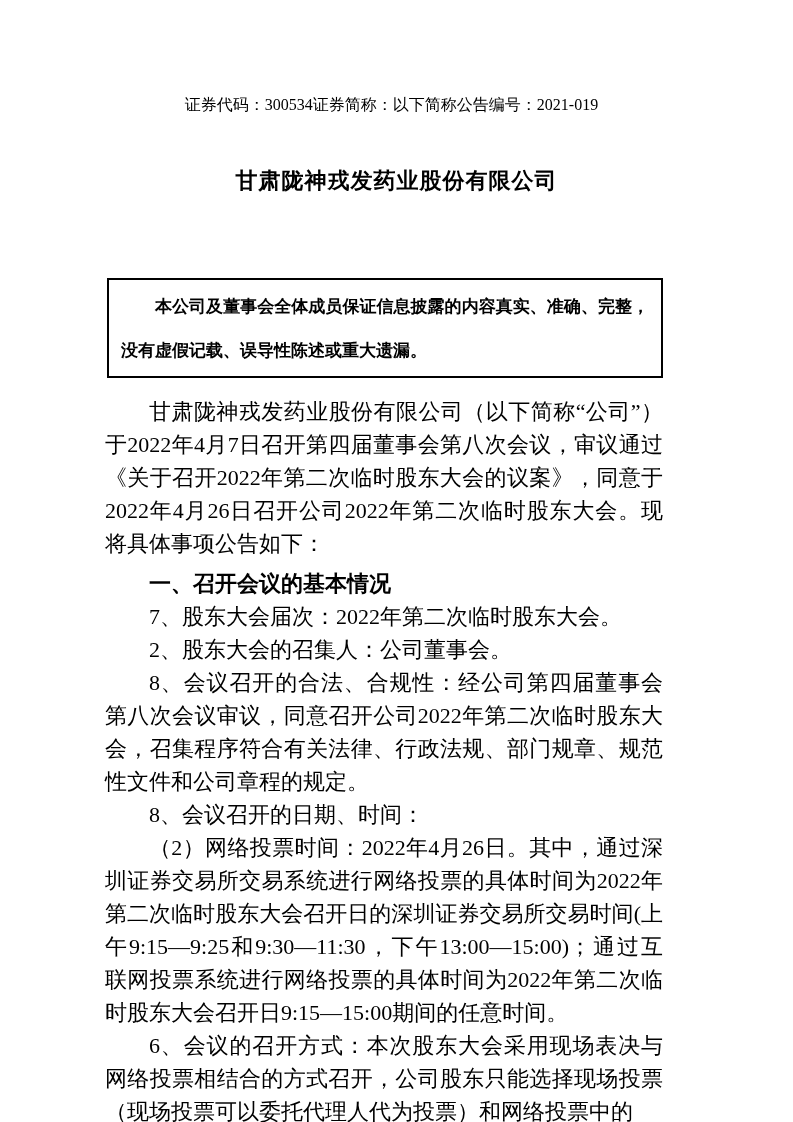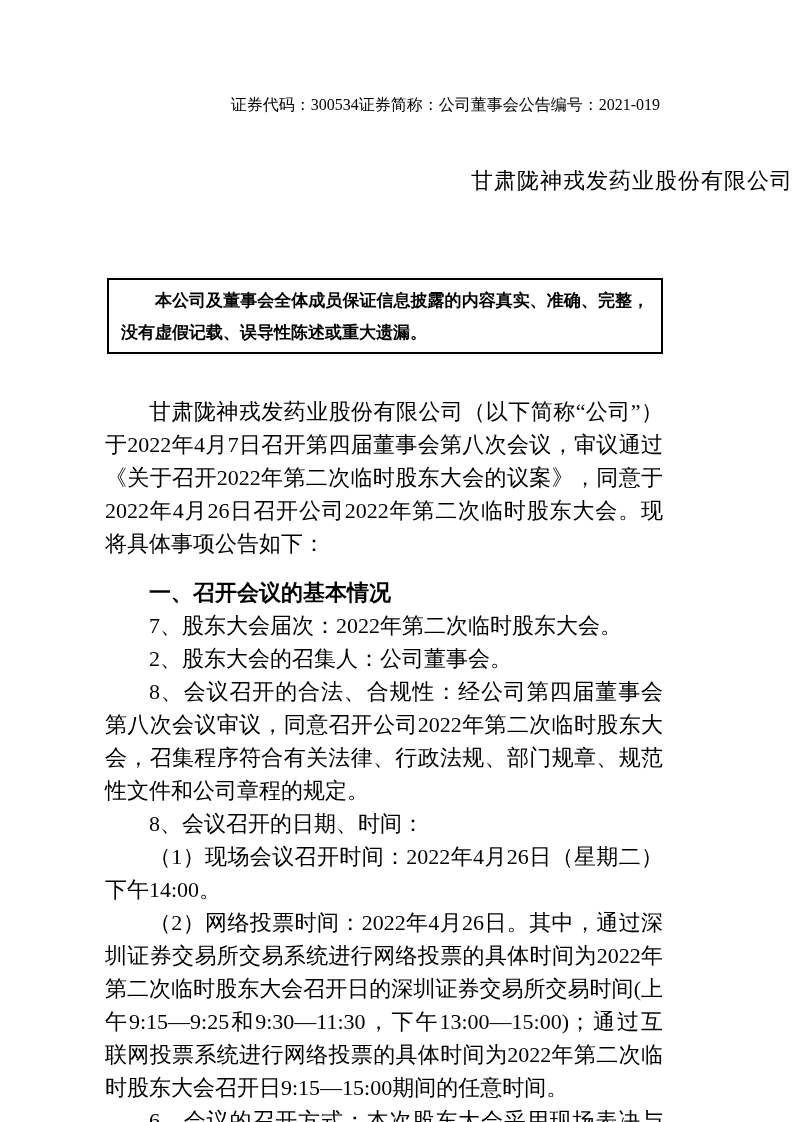--- a/index.html
+++ b/index.html
@@ -15,47 +15,47 @@
     color: #000000;
     font-family: "Liberation Serif", "DejaVu Serif", serif;
     overflow: hidden;
   }
   .doc-header {
     position: absolute;
     top: 94px;
     left: 123px;
     width: 537px;
     display: flex;
-    justify-content: flex-end;
+    justify-content: center;
     font-size: 16px;
     line-height: 22px;
     white-space: nowrap;
   }
   .doc-title {
     position: absolute;
     top: 160px;
     left: 0;
     width: 793px;
-    text-align: right;
-    font-weight: normal;
+    text-align: center;
+    font-weight: bold;
     font-size: 22px;
     line-height: 42px;
     letter-spacing: 1px;
   }
   .disclaimer-box {
     position: absolute;
     top: 278px;
     left: 107px;
     width: 556px;
     box-sizing: border-box;
     border: 2px solid #000000;
     padding: 5px 12px 3px 12px;
     font-weight: bold;
     font-size: 17px;
-    line-height: 32px;
+    line-height: 44px;
   }
   .disclaimer-box p {
     margin: 0;
     text-indent: 2em;
     text-align: justify;
   }
   .doc-body {
     position: absolute;
     top: 395px;
     left: 105px;
@@ -63,47 +63,46 @@
     font-size: 22px;
     line-height: 33px;
     text-align: justify;
   }
   .doc-body p {
     margin: 0;
     text-indent: 2em;
   }
   .doc-body p.heading {
     font-weight: bold;
-    margin-top: 16px;
+    margin-top: 7px;
   }
 </style>
 </head>
 <body>
 
 <div class="page">
 
   <div class="doc-header">
     <span>证券代码：300534</span>
-    <span>证券简称：公司董事会</span>
+    <span>证券简称：以下简称</span>
     <span>公告编号：2021-019</span>
   </div>
 
   <div class="doc-title">
     <div>甘肃陇神戎发药业股份有限公司</div>
   </div>
 
   <div class="disclaimer-box">
     <p>本公司及董事会全体成员保证信息披露的内容真实、准确、完整，没有虚假记载、误导性陈述或重大遗漏。</p>
   </div>
 
   <div class="doc-body">
       <p>甘肃陇神戎发药业股份有限公司（以下简称“公司”）于2022年4月7日召开第四届董事会第八次会议，审议通过《关于召开2022年第二次临时股东大会的议案》，同意于2022年4月26日召开公司2022年第二次临时股东大会。现将具体事项公告如下：</p>
       <p class="heading">一、召开会议的基本情况</p>
       <p>7、股东大会届次：2022年第二次临时股东大会。</p>
       <p>2、股东大会的召集人：公司董事会。</p>
       <p>8、会议召开的合法、合规性：经公司第四届董事会第八次会议审议，同意召开公司2022年第二次临时股东大会，召集程序符合有关法律、行政法规、部门规章、规范性文件和公司章程的规定。</p>
       <p>8、会议召开的日期、时间：</p>
-      <p>（1）现场会议召开时间：2022年4月26日（星期二）下午14:00。</p>
       <p>（2）网络投票时间：2022年4月26日。其中，通过深圳证券交易所交易系统进行网络投票的具体时间为2022年第二次临时股东大会召开日的深圳证券交易所交易时间(上午9:15—9:25和9:30—11:30，下午13:00—15:00)；通过互联网投票系统进行网络投票的具体时间为2022年第二次临时股东大会召开日9:15—15:00期间的任意时间。</p>
       <p>6、会议的召开方式：本次股东大会采用现场表决与网络投票相结合的方式召开，公司股东只能选择现场投票（现场投票可以委托代理人代为投票）和网络投票中的</p>
     </div>
 
 </div>
 
 </body></html>

